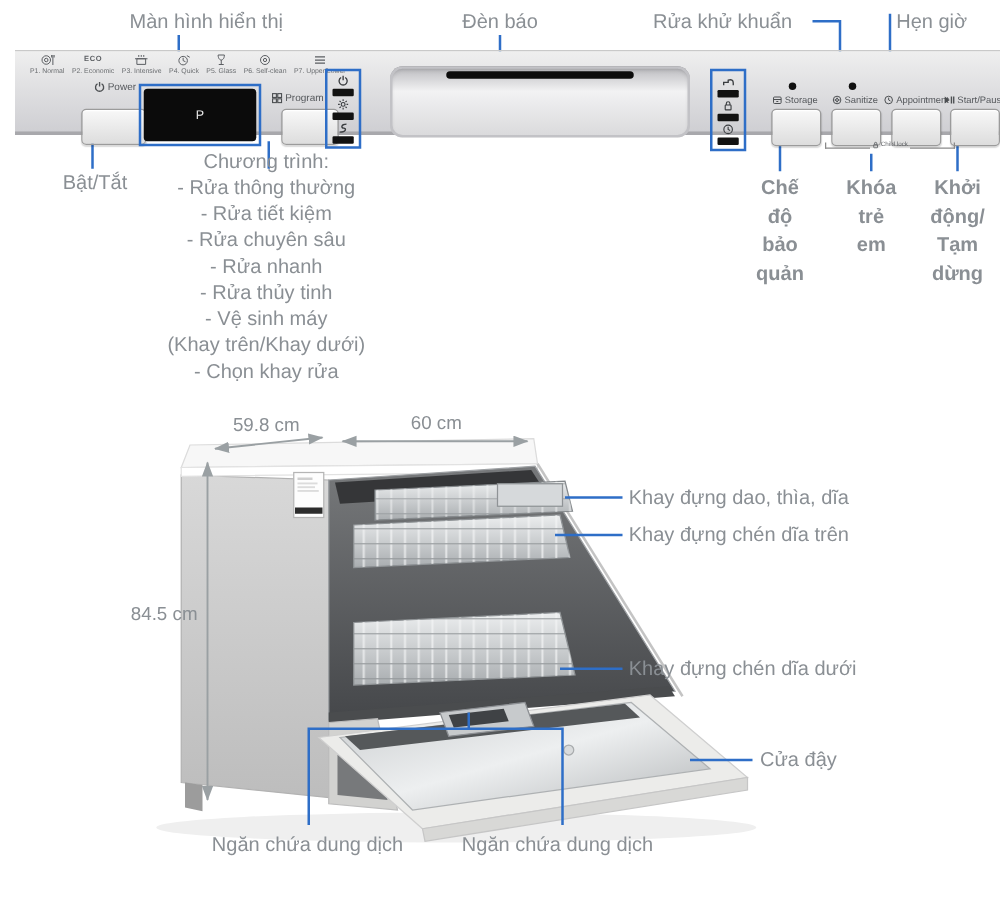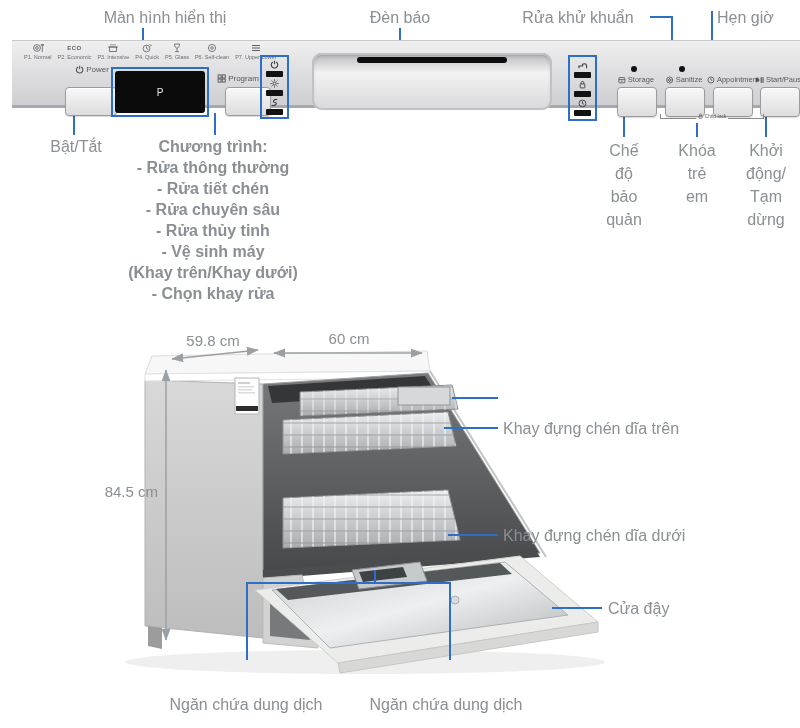--- a/index.html
+++ b/index.html
@@ -3,22 +3,22 @@
 <meta charset="utf-8">
 <style>
   html,body{margin:0;padding:0;background:#fff;}
   .stage{position:relative;width:800px;height:728px;background:#fff;overflow:hidden;
          font-family:"Liberation Sans",sans-serif;}
   svg{display:block;}
   
   .lbl{position:absolute;font-size:16px;line-height:1.25;color:#8a8f94;white-space:nowrap;}
   .ctr{transform:translateX(-50%);text-align:center;}
   .lines21 div{line-height:21px;}
-  .lines23 div{line-height:23px;}
-  .lines22 div{line-height:22px;margin-top:28px;}
+  .lines23 div{line-height:23px;font-weight:bold;}
+  .lines22 div{line-height:22px;}
   .dim{font-size:15px;}
   .rt{text-align:right;}
   
   .panel{position:absolute;left:12px;top:40px;width:800px;height:68px;box-sizing:border-box;
          background:linear-gradient(180deg,#efefef 0%,#e0e0e2 45%,#cfcfd3 100%);
          border-top:1px solid #c9c9c9;border-bottom:3px solid #a8a8ac;}
   .progrow{position:absolute;left:12px;top:2px;display:flex;gap:6px;}
   .pitem{display:flex;flex-direction:column;align-items:center;gap:1px;
          font-size:5.5px;color:#6a6d70;white-space:nowrap;}
   .pitem .ig{height:10px;display:flex;align-items:center;justify-content:center;}
@@ -333,25 +333,26 @@
     </div>
   </div>
 
   <div class="lbl ctr" style="left:165px;top:8px;">Màn hình hiển thị</div>
   <div class="lbl ctr" style="left:400px;top:8px;">Đèn báo</div>
   <div class="lbl ctr" style="left:578px;top:8px;">Rửa khử khuẩn</div>
   <div class="lbl" style="left:717px;top:8px;">Hẹn giờ</div>
 
   <div class="lbl ctr" style="left:76px;top:137px;">Bật/Tắt</div>
 
-  <div class="lbl ctr lines21" style="left:213px;top:136px;font-weight:bold;">
+  <div class="lbl ctr lines21" style="left:213px;top:119px;">
     <div>Chương trình:</div>
     <div>- Rửa thông thường</div>
-    <div>- Rửa tiết chén</div>
+    <div>- Rửa tiết kiệm</div>
     <div>- Rửa chuyên sâu</div>
+    <div>- Rửa nhanh</div>
     <div>- Rửa thủy tinh</div>
     <div>- Vệ sinh máy</div>
     <div>(Khay trên/Khay dưới)</div>
     <div>- Chọn khay rửa</div>
   </div>
 
   <div class="lbl ctr lines23" style="left:624px;top:139px;">
     <div>Chế</div>
     <div>độ</div>
     <div>bảo</div>
@@ -366,20 +367,21 @@
     <div>Khởi</div>
     <div>động/</div>
     <div>Tạm</div>
     <div>dừng</div>
   </div>
 
   <div class="lbl ctr dim" style="left:213px;top:332px;">59.8 cm</div>
   <div class="lbl ctr dim" style="left:349px;top:330px;">60 cm</div>
   <div class="lbl dim rt" style="left:94px;top:483px;width:64px;">84.5 cm</div>
 
+  <div class="lbl" style="left:503px;top:389px;">Khay đựng dao, thìa, dĩa</div>
   <div class="lbl" style="left:503px;top:419px;text-align:right;">Khay đựng chén dĩa trên</div>
   <div class="lbl" style="left:503px;top:526px;">Khay đựng chén dĩa dưới</div>
   <div class="lbl" style="left:608px;top:599px;">Cửa đậy</div>
 
   <div class="lbl ctr lines22" style="left:246px;top:666px;">
     <div>Ngăn chứa dung dịch</div>
   </div>
   <div class="lbl ctr lines22" style="left:446px;top:666px;">
     <div>Ngăn chứa dung dịch</div>
   </div>

